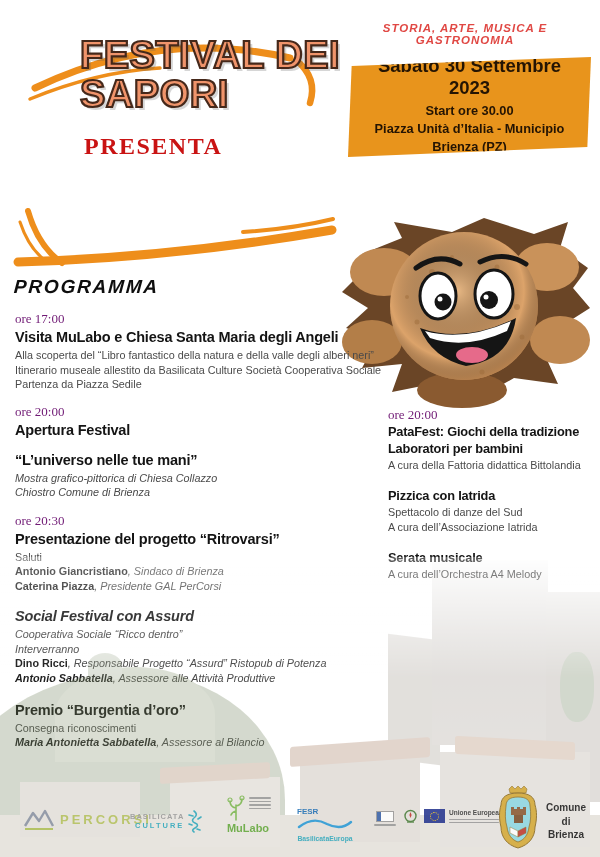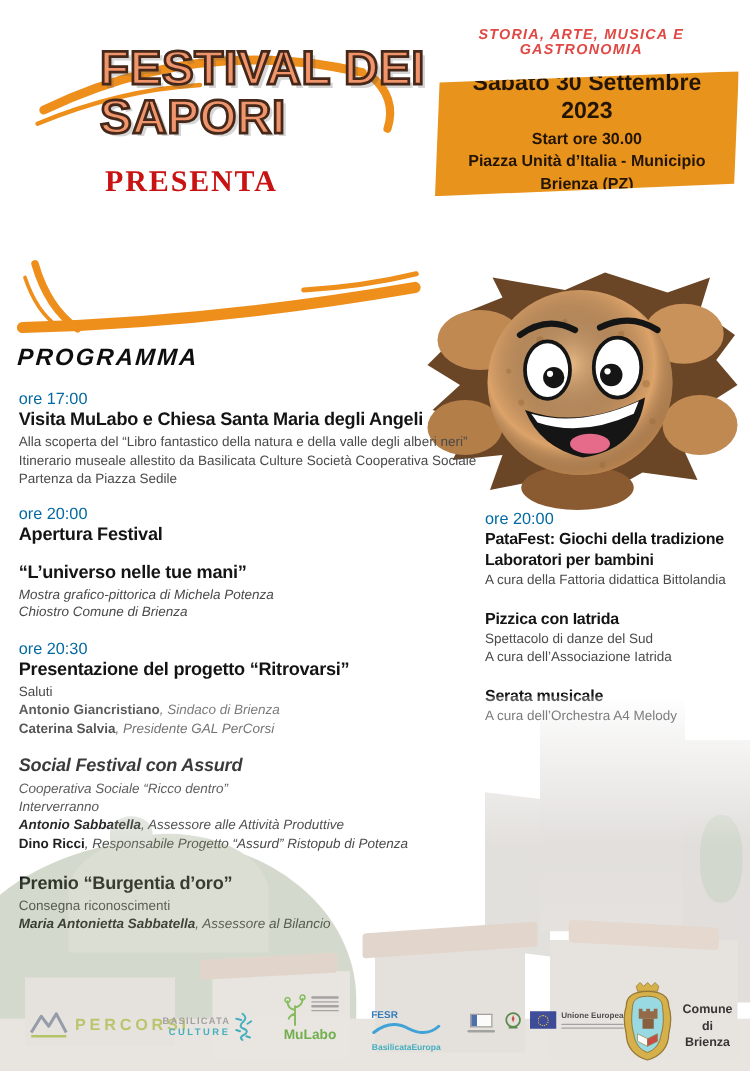--- a/index.html
+++ b/index.html
@@ -30,21 +30,21 @@
 
   
   .mascot{position:absolute;left:332px;top:212px;}
 
   
   .programma{position:absolute;left:14px;top:276px;font-size:19px;font-weight:800;
              font-style:italic;letter-spacing:1.8px;transform:skewX(-4deg);color:#0e0e0e;}
   .col-left{position:absolute;left:15px;top:311px;width:372px;color:#2b2b2b;}
   .col-right{position:absolute;left:388px;top:407px;width:206px;color:#2b2b2b;}
   .ev{margin-bottom:13px;}
-  .time{font-size:13px;color:#0369a1;margin-bottom:1px;}
+  .time{font-size:13px;color:#701a75;margin-bottom:1px;font-family:Liberation Serif, serif;}
   .etitle{font-size:14.5px;font-weight:700;color:#141414;letter-spacing:-0.2px;margin-bottom:2px;line-height:1.25;}
   .etitle.it{font-style:italic;}
   .col-right .etitle{font-size:12.8px;letter-spacing:-0.2px;margin-bottom:1px;}
   .dline{font-size:10.8px;color:#4a4a4a;line-height:1.34;}
   .dline.it{font-style:italic;}
   .person{font-size:10.8px;color:#4a4a4a;line-height:1.38;}
   .pname{font-weight:700;color:#1f1f1f;}
   .pname.it{font-style:italic;}
   .prole{font-style:italic;}
 
@@ -181,38 +181,38 @@
       <div class="dline">Partenza da Piazza Sedile</div>
     </div>
 
     <div class="ev" style="margin-bottom:11px;">
       <div class="time">ore 20:00</div>
       <div class="etitle">Apertura Festival</div>
     </div>
 
     <div class="ev">
       <div class="etitle">“L’universo nelle tue mani”</div>
-      <div class="dline it">Mostra grafico-pittorica di Michela Potenza</div>
+      <div class="dline it">Mostra grafico-pittorica di Chiesa Collazzo</div>
       <div class="dline it">Chiostro Comune di Brienza</div>
     </div>
 
     <div class="ev">
       <div class="time">ore 20:30</div>
       <div class="etitle">Presentazione del progetto “Ritrovarsi”</div>
       <div class="dline">Saluti</div>
       <div class="person"><span class="pname">Antonio Giancristiano</span><span class="prole">, Sindaco di Brienza</span></div>
-      <div class="person"><span class="pname">Caterina Salvia</span><span class="prole">, Presidente GAL PerCorsi</span></div>
+      <div class="person"><span class="pname">Caterina Piazza</span><span class="prole">, Presidente GAL PerCorsi</span></div>
     </div>
 
     <div class="ev" style="margin-bottom:15px;">
       <div class="etitle it">Social Festival con Assurd</div>
       <div class="dline it">Cooperativa Sociale “Ricco dentro”</div>
       <div class="dline it">Interverranno</div>
+      <div class="person"><span class="pname">Dino Ricci</span><span class="prole">, Responsabile Progetto “Assurd” Ristopub di Potenza</span></div>
       <div class="person"><span class="pname it">Antonio Sabbatella</span><span class="prole">, Assessore alle Attività Produttive</span></div>
-      <div class="person"><span class="pname">Dino Ricci</span><span class="prole">, Responsabile Progetto “Assurd” Ristopub di Potenza</span></div>
     </div>
 
     <div class="ev">
       <div class="etitle">Premio “Burgentia d’oro”</div>
       <div class="dline">Consegna riconoscimenti</div>
       <div class="person"><span class="pname it">Maria Antonietta Sabbatella</span><span class="prole">, Assessore al Bilancio</span></div>
     </div>
 
   </div>
 

